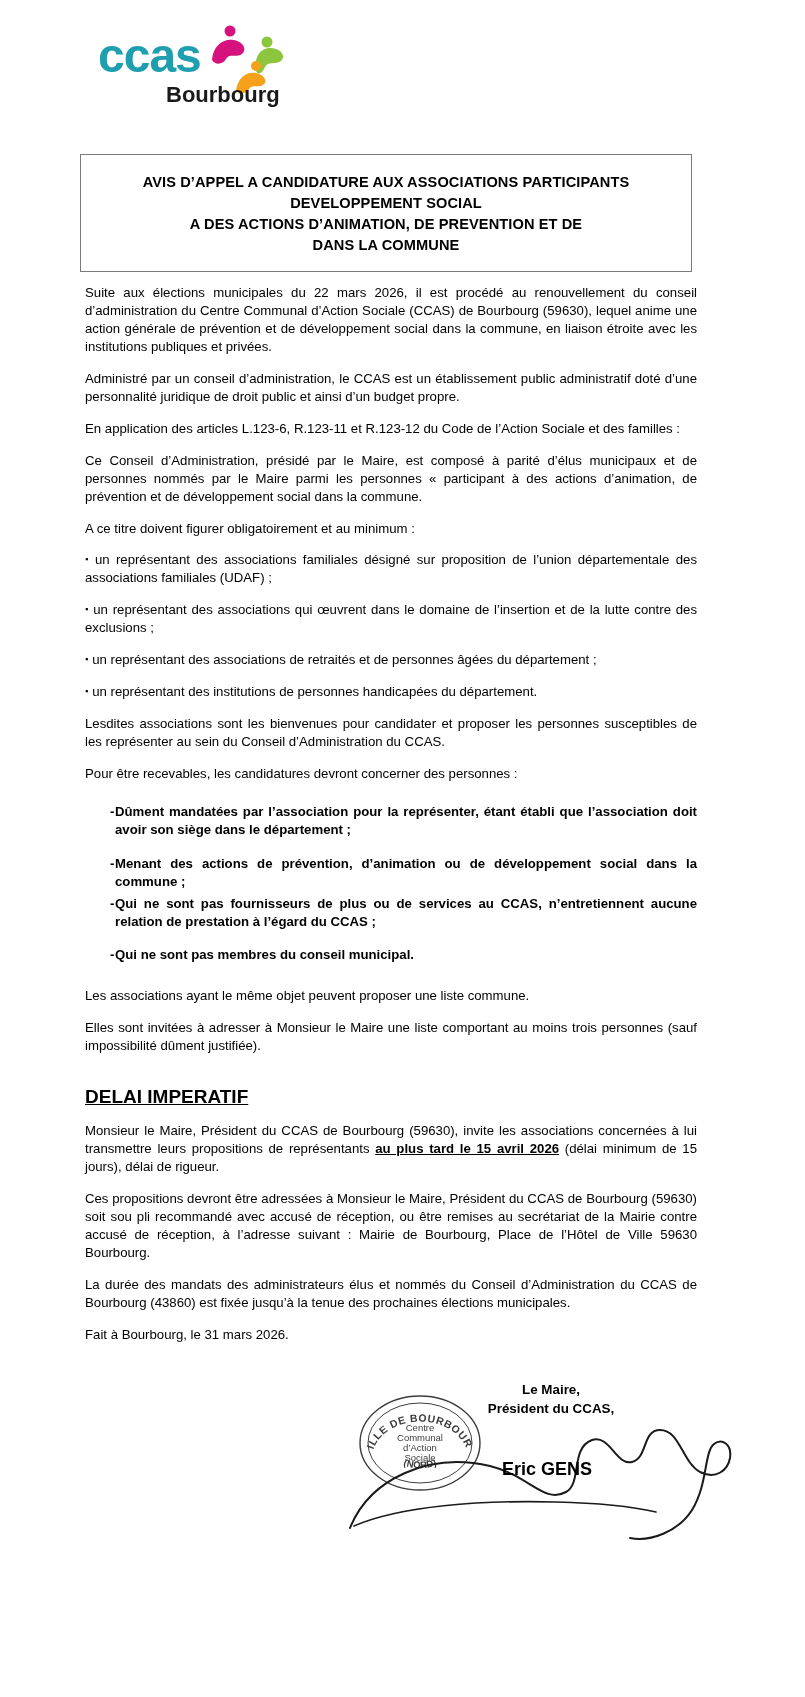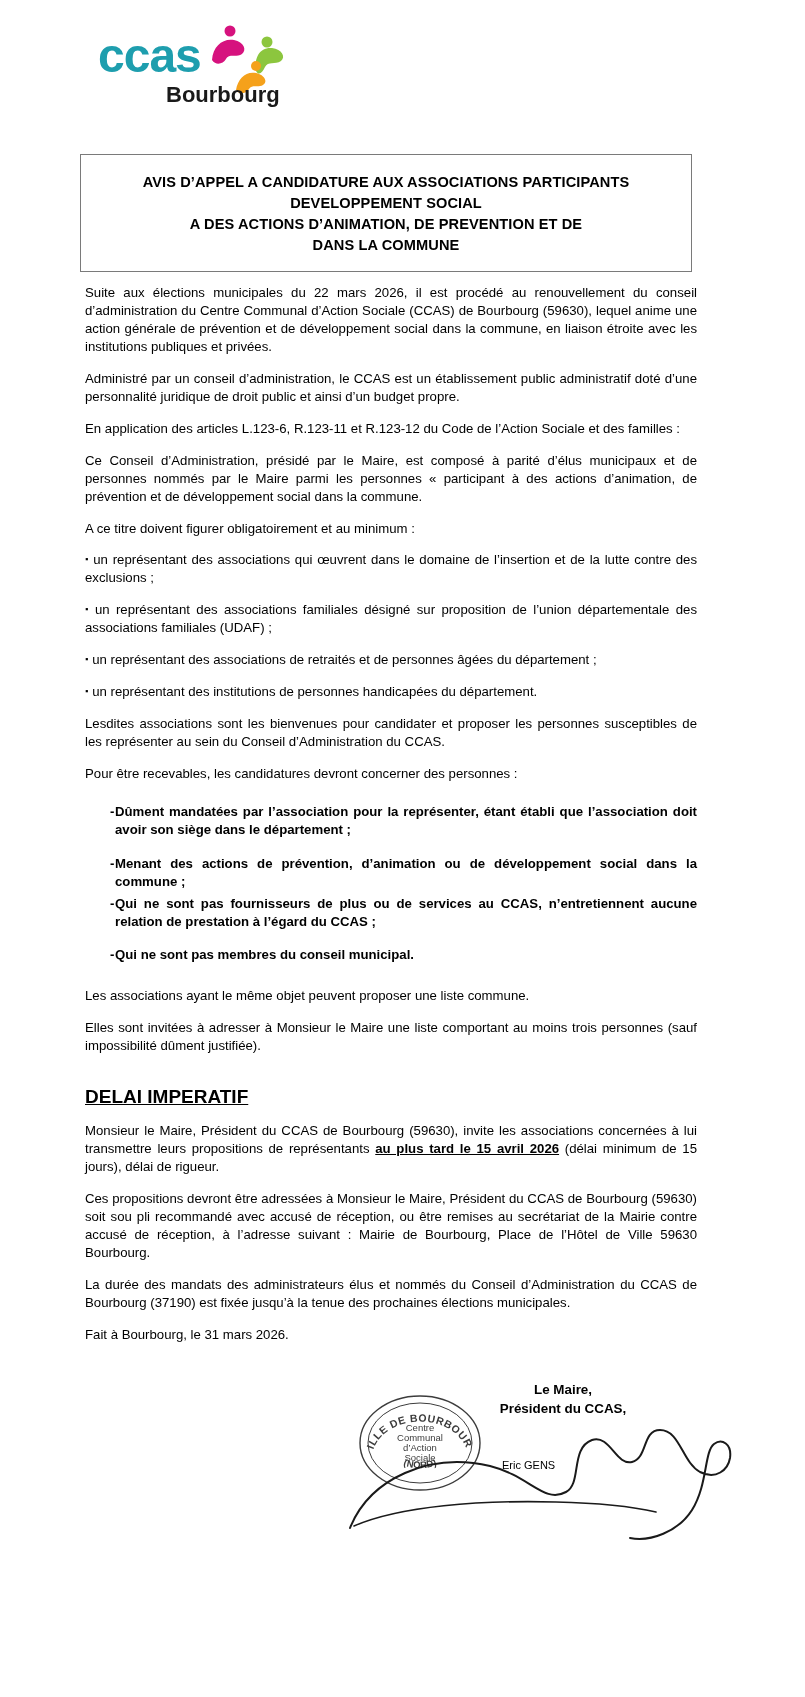--- a/index.html
+++ b/index.html
@@ -111,34 +111,34 @@
   
   .sig-area {
     position: absolute;
     left: 0;
     top: 1380px;
     width: 805px;
     height: 317px;
   }
   .sig-title {
     position: absolute;
-    left: 448px;
+    left: 436px;
     top: 0px;
     width: 230px;
     text-align: center;
     font-size: 13.4px;
     font-weight: bold;
     line-height: 1.42;
   }
   .sig-name {
     position: absolute;
     left: 470px;
     top: 79px;
-    font-size: 11px;
-    font-weight: normal;
+    font-size: 18px;
+    font-weight: bold;
     padding-left: 32px;
   }
   .stamp-svg {
     position: absolute;
     left: 355px;
     top: 11px;
     display: block;
   }
   .scrawl-svg {
     position: absolute;
@@ -183,24 +183,24 @@
 
 <div class="body-wrap">
 
   <p class="para">Suite aux élections municipales du 22 mars 2026, il est procédé au renouvellement du conseil d’administration du Centre Communal d’Action Sociale (CCAS) de Bourbourg (59630), lequel anime une action générale de prévention et de développement social dans la commune, en liaison étroite avec les institutions publiques et privées.</p>
   <p class="para">Administré par un conseil d’administration, le CCAS est un établissement public administratif doté d’une personnalité juridique de droit public et ainsi d’un budget propre.</p>
   <p class="para">En application des articles L.123-6, R.123-11 et R.123-12 du Code de l’Action Sociale et des familles :</p>
   <p class="para">Ce Conseil d’Administration, présidé par le Maire, est composé à parité d’élus municipaux et de personnes nommés par le Maire parmi les personnes « participant à des actions d’animation, de prévention et de développement social dans la commune.</p>
   <p class="para">A ce titre doivent figurer obligatoirement et au minimum :</p>
 
   <p class="sq-item">
+    <span class="sq-mark">▪</span><span>un représentant des associations familiales désigné sur proposition de l’union départementale des associations familiales (UDAF) ;</span>
+  </p>
+  <p class="sq-item">
     <span class="sq-mark">▪</span><span>un représentant des associations qui œuvrent dans le domaine de l’insertion et de la lutte contre des exclusions ;</span>
-  </p>
-  <p class="sq-item">
-    <span class="sq-mark">▪</span><span>un représentant des associations familiales désigné sur proposition de l’union départementale des associations familiales (UDAF) ;</span>
   </p>
   <p class="sq-item">
     <span class="sq-mark">▪</span><span>un représentant des associations de retraités et de personnes âgées du département ;</span>
   </p>
   <p class="sq-item">
     <span class="sq-mark">▪</span><span>un représentant des institutions de personnes handicapées du département.</span>
   </p>
 
   <p class="para">Lesdites associations sont les bienvenues pour candidater et proposer les personnes susceptibles de les représenter au sein du Conseil d’Administration du CCAS.</p>
   <p class="para">Pour être recevables, les candidatures devront concerner des personnes :</p>
@@ -227,21 +227,21 @@
   <p class="para">Les associations ayant le même objet peuvent proposer une liste commune.</p>
   <p class="para">Elles sont invitées à adresser à Monsieur le Maire une liste comportant au moins trois personnes (sauf impossibilité dûment justifiée).</p>
 
   <div>
     <span class="section-head">DELAI IMPERATIF</span>
   </div>
 
   <p class="para"><span>Monsieur le Maire, Président du CCAS de Bourbourg (59630), invite les associations concernées à lui transmettre leurs propositions de représentants </span><span class="bu">au plus tard le 15 avril 2026</span><span> (délai minimum de 15 jours), délai de rigueur.</span></p>
 
   <p class="para">Ces propositions devront être adressées à Monsieur le Maire, Président du CCAS de Bourbourg (59630) soit sou pli recommandé avec accusé de réception, ou être remises au secrétariat de la Mairie contre accusé de réception, à l’adresse suivant : Mairie de Bourbourg, Place de l’Hôtel de Ville 59630 Bourbourg.</p>
-  <p class="para">La durée des mandats des administrateurs élus et nommés du Conseil d’Administration du CCAS de Bourbourg (37190) est fixée jusqu’à la tenue des prochaines élections municipales.</p>
+  <p class="para">La durée des mandats des administrateurs élus et nommés du Conseil d’Administration du CCAS de Bourbourg (43860) est fixée jusqu’à la tenue des prochaines élections municipales.</p>
   <p class="para">Fait à Bourbourg, le 31 mars 2026.</p>
 
 </div>
 
 <div class="sig-area">
 
   <svg class="stamp-svg" width="130" height="105" viewBox="0 0 130 105">
     <ellipse cx="65" cy="52" rx="60" ry="47" fill="none" stroke="#3c3c3c" stroke-width="1.4"></ellipse>
     <ellipse cx="65" cy="52" rx="52" ry="40" fill="none" stroke="#3c3c3c" stroke-width="1"></ellipse>
     <defs>

